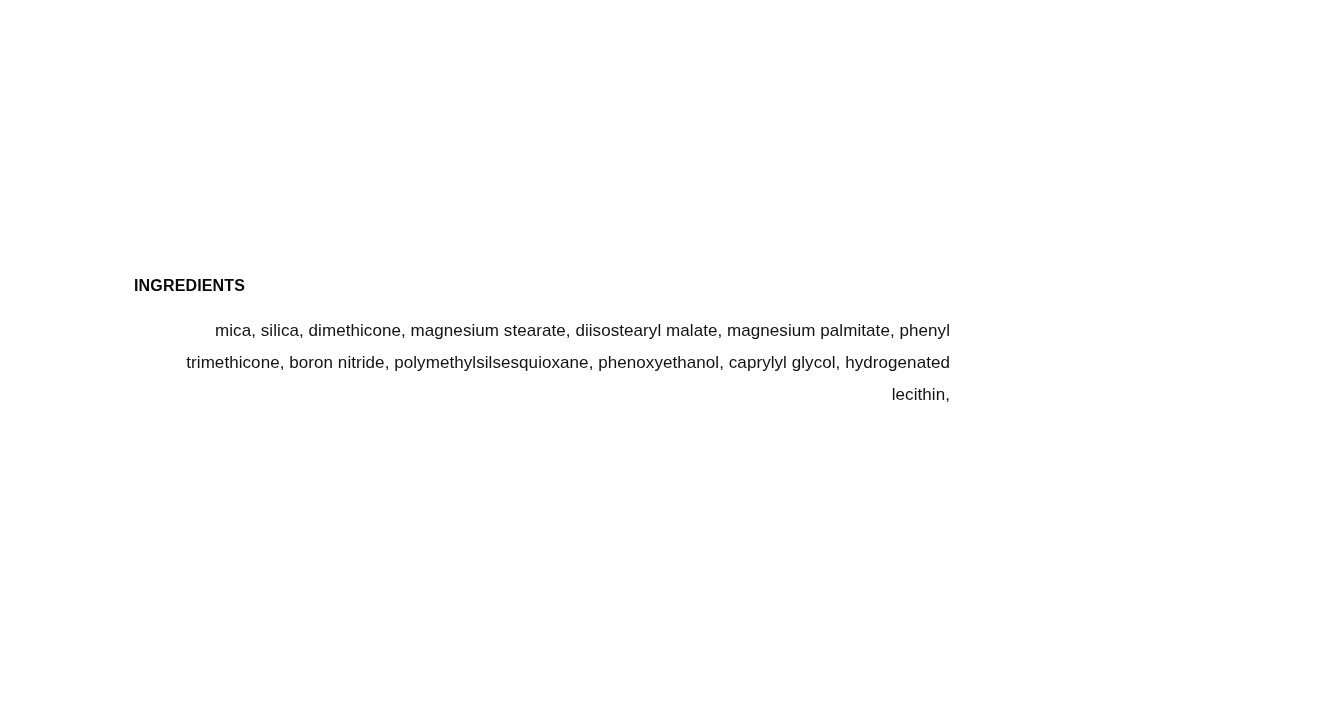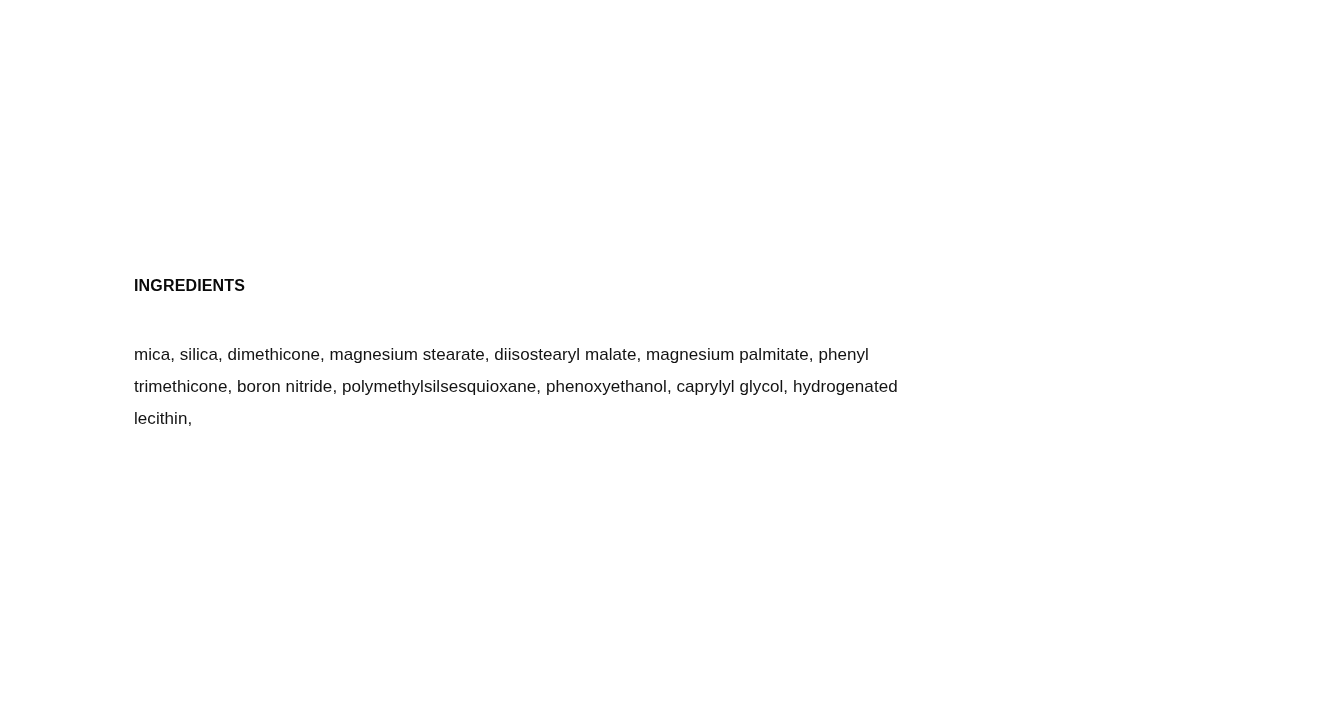--- a/index.html
+++ b/index.html
@@ -23,30 +23,31 @@
     position: absolute;
     left: 134px;
     top: 276px;
     width: 816px;
   }
   .section-heading {
     font-size: 16px;
     font-weight: 700;
     letter-spacing: 0.01em;
     color: #0a0a0a;
-    margin: 0 0 44px 0;
+    margin: 0 0 20px 0;
     line-height: 1.2;
   }
   .ingredients-text {
     font-size: 17px;
     font-weight: 400;
     line-height: 32px;
     color: #131313;
     margin: 0;
     letter-spacing: 0.004em;
+    text-align: right;
   }
 </style>
 </head>
 <body>
 
 <div class="page">
   <div class="ingredients-block">
     <h2 class="section-heading">INGREDIENTS</h2>
     <p class="ingredients-text">mica, silica, dimethicone, magnesium stearate, diisostearyl malate, magnesium palmitate, phenyl trimethicone, boron nitride, polymethylsilsesquioxane, phenoxyethanol, caprylyl glycol, hydrogenated lecithin,</p>
   </div>

